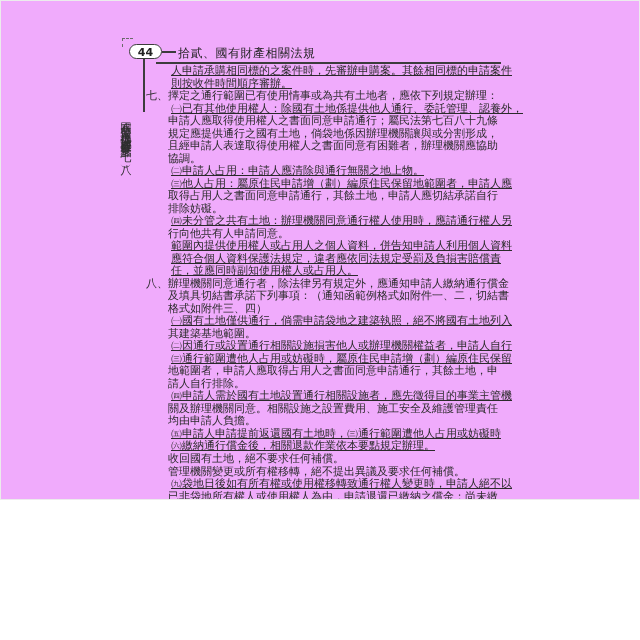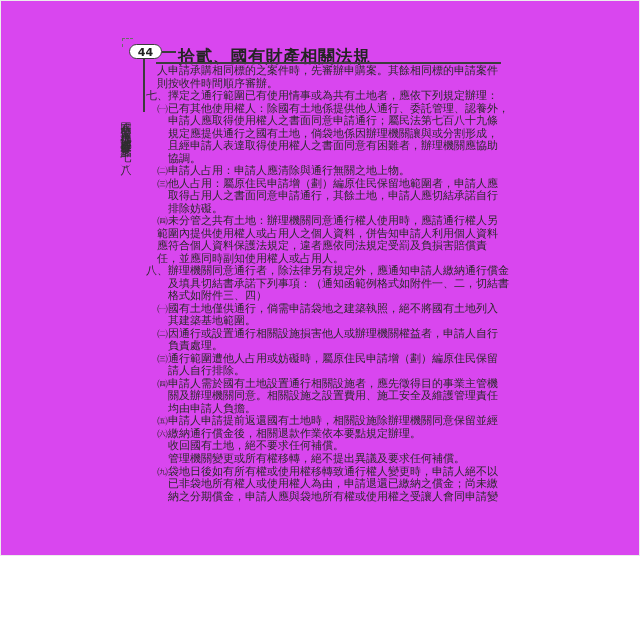--- a/index.html
+++ b/index.html
@@ -1,50 +1,50 @@
 <!DOCTYPE html>
 <html><head>
 <meta charset="utf-8">
 <style>
   html,body{margin:0;padding:0;background:#ffffff;}
   .page{
-    position:relative;width:640px;height:556px;box-sizing:border-box;
-    background:#d946ef;border:1px solid #ececec;
+    position:relative;width:640px;height:500px;box-sizing:border-box;
+    background:#f0abfc;border:1px solid #ececec;
     font-family:"DejaVu Sans",sans-serif;color:#2a2a2a;overflow:hidden;
   }
   .badge{
     position:absolute;left:128px;top:43px;width:33px;height:15px;
     border:1.5px solid #3c3c3c;border-radius:8px;background:#fff;
     font-size:11px;font-weight:bold;text-align:center;line-height:15px;
     box-sizing:border-box;color:#222;
   }
   .badge-corner{
     position:absolute;left:121px;top:37px;width:10px;height:8px;
     border-top:1.5px dashed #6a6a6a;border-left:1.5px dashed #6a6a6a;
   }
   .connector-h{position:absolute;left:161px;top:50px;width:14px;height:1.5px;background:#3c3c3c;}
   .connector-v{position:absolute;left:142px;top:57px;width:1.5px;height:54px;background:#3c3c3c;}
   .header-title{
-    position:absolute;left:177px;top:44px;font-size:17px;font-weight:bold;
+    position:absolute;left:177px;top:44px;font-size:12px;font-weight:normal;
     letter-spacing:0.5px;color:#242424;white-space:nowrap;
   }
   .rule-top{position:absolute;left:155px;top:61px;width:345px;height:2px;background:#3d3d3d;}
   .rule-bottom{position:absolute;left:155px;top:596px;width:347px;height:2px;background:#3d3d3d;}
   .sidebar-title{
     position:absolute;left:117px;top:112px;height:300px;
     writing-mode:vertical-rl;text-orientation:mixed;
     font-size:11px;letter-spacing:1.6px;line-height:15px;color:#2e2e2e;
     white-space:nowrap;
   }
   .doc{position:absolute;left:145px;top:64px;width:360px;}
   .line{
     font-size:11px;line-height:12.52px;height:12.52px;
     white-space:nowrap;color:#2b2b2b;
   }
-  .ind-1{padding-left:11px;}
+  .ind-1{padding-left:25px;text-decoration:underline;}
   .ind-2{padding-left:22px;}
 </style>
 </head>
 <body>
 
 <div class="page">
 
   <span class="badge-corner"></span>
 
   <div class="badge">44</div>
@@ -65,36 +65,37 @@
       <div class="line ind-1">㈠已有其他使用權人：除國有土地係提供他人通行、委託管理、認養外，</div>
       <div class="line ind-2">申請人應取得使用權人之書面同意申請通行；屬民法第七百八十九條</div>
       <div class="line ind-2">規定應提供通行之國有土地，倘袋地係因辦理機關讓與或分割形成，</div>
       <div class="line ind-2">且經申請人表達取得使用權人之書面同意有困難者，辦理機關應協助</div>
       <div class="line ind-2">協調。</div>
       <div class="line ind-1">㈡申請人占用：申請人應清除與通行無關之地上物。</div>
       <div class="line ind-1">㈢他人占用：屬原住民申請增（劃）編原住民保留地範圍者，申請人應</div>
       <div class="line ind-2">取得占用人之書面同意申請通行，其餘土地，申請人應切結承諾自行</div>
       <div class="line ind-2">排除妨礙。</div>
       <div class="line ind-1">㈣未分管之共有土地：辦理機關同意通行權人使用時，應請通行權人另</div>
+      <div class="line ind-2">行向他共有人申請同意。</div>
       <div class="line ind-1">範圍內提供使用權人或占用人之個人資料，併告知申請人利用個人資料</div>
       <div class="line ind-1">應符合個人資料保護法規定，違者應依同法規定受罰及負損害賠償責</div>
       <div class="line ind-1">任，並應同時副知使用權人或占用人。</div>
       <div class="line ind-0">八、辦理機關同意通行者，除法律另有規定外，應通知申請人繳納通行償金</div>
       <div class="line ind-2">及填具切結書承諾下列事項：（通知函範例格式如附件一、二，切結書</div>
       <div class="line ind-2">格式如附件三、四）</div>
       <div class="line ind-1">㈠國有土地僅供通行，倘需申請袋地之建築執照，絕不將國有土地列入</div>
       <div class="line ind-2">其建築基地範圍。</div>
       <div class="line ind-1">㈡因通行或設置通行相關設施損害他人或辦理機關權益者，申請人自行</div>
-      <div class="line ind-2">負責處理。</div>
       <div class="line ind-1">㈢通行範圍遭他人占用或妨礙時，屬原住民申請增（劃）編原住民保留</div>
+      <div class="line ind-2">地範圍者，申請人應取得占用人之書面同意申請通行，其餘土地，申</div>
       <div class="line ind-2">請人自行排除。</div>
       <div class="line ind-1">㈣申請人需於國有土地設置通行相關設施者，應先徵得目的事業主管機</div>
       <div class="line ind-2">關及辦理機關同意。相關設施之設置費用、施工安全及維護管理責任</div>
       <div class="line ind-2">均由申請人負擔。</div>
-      <div class="line ind-1">㈤申請人申請提前返還國有土地時，相關設施除辦理機關同意保留並經</div>
+      <div class="line ind-1">㈤申請人申請提前返還國有土地時，㈢通行範圍遭他人占用或妨礙時</div>
       <div class="line ind-1">㈥繳納通行償金後，相關退款作業依本要點規定辦理。</div>
       <div class="line ind-2">收回國有土地，絕不要求任何補償。</div>
       <div class="line ind-2">管理機關變更或所有權移轉，絕不提出異議及要求任何補償。</div>
       <div class="line ind-1">㈨袋地日後如有所有權或使用權移轉致通行權人變更時，申請人絕不以</div>
       <div class="line ind-2">已非袋地所有權人或使用權人為由，申請退還已繳納之償金；尚未繳</div>
       <div class="line ind-2">納之分期償金，申請人應與袋地所有權或使用權之受讓人會同申請變</div>
     </div>
 
   <div class="rule-bottom"></div>
 

